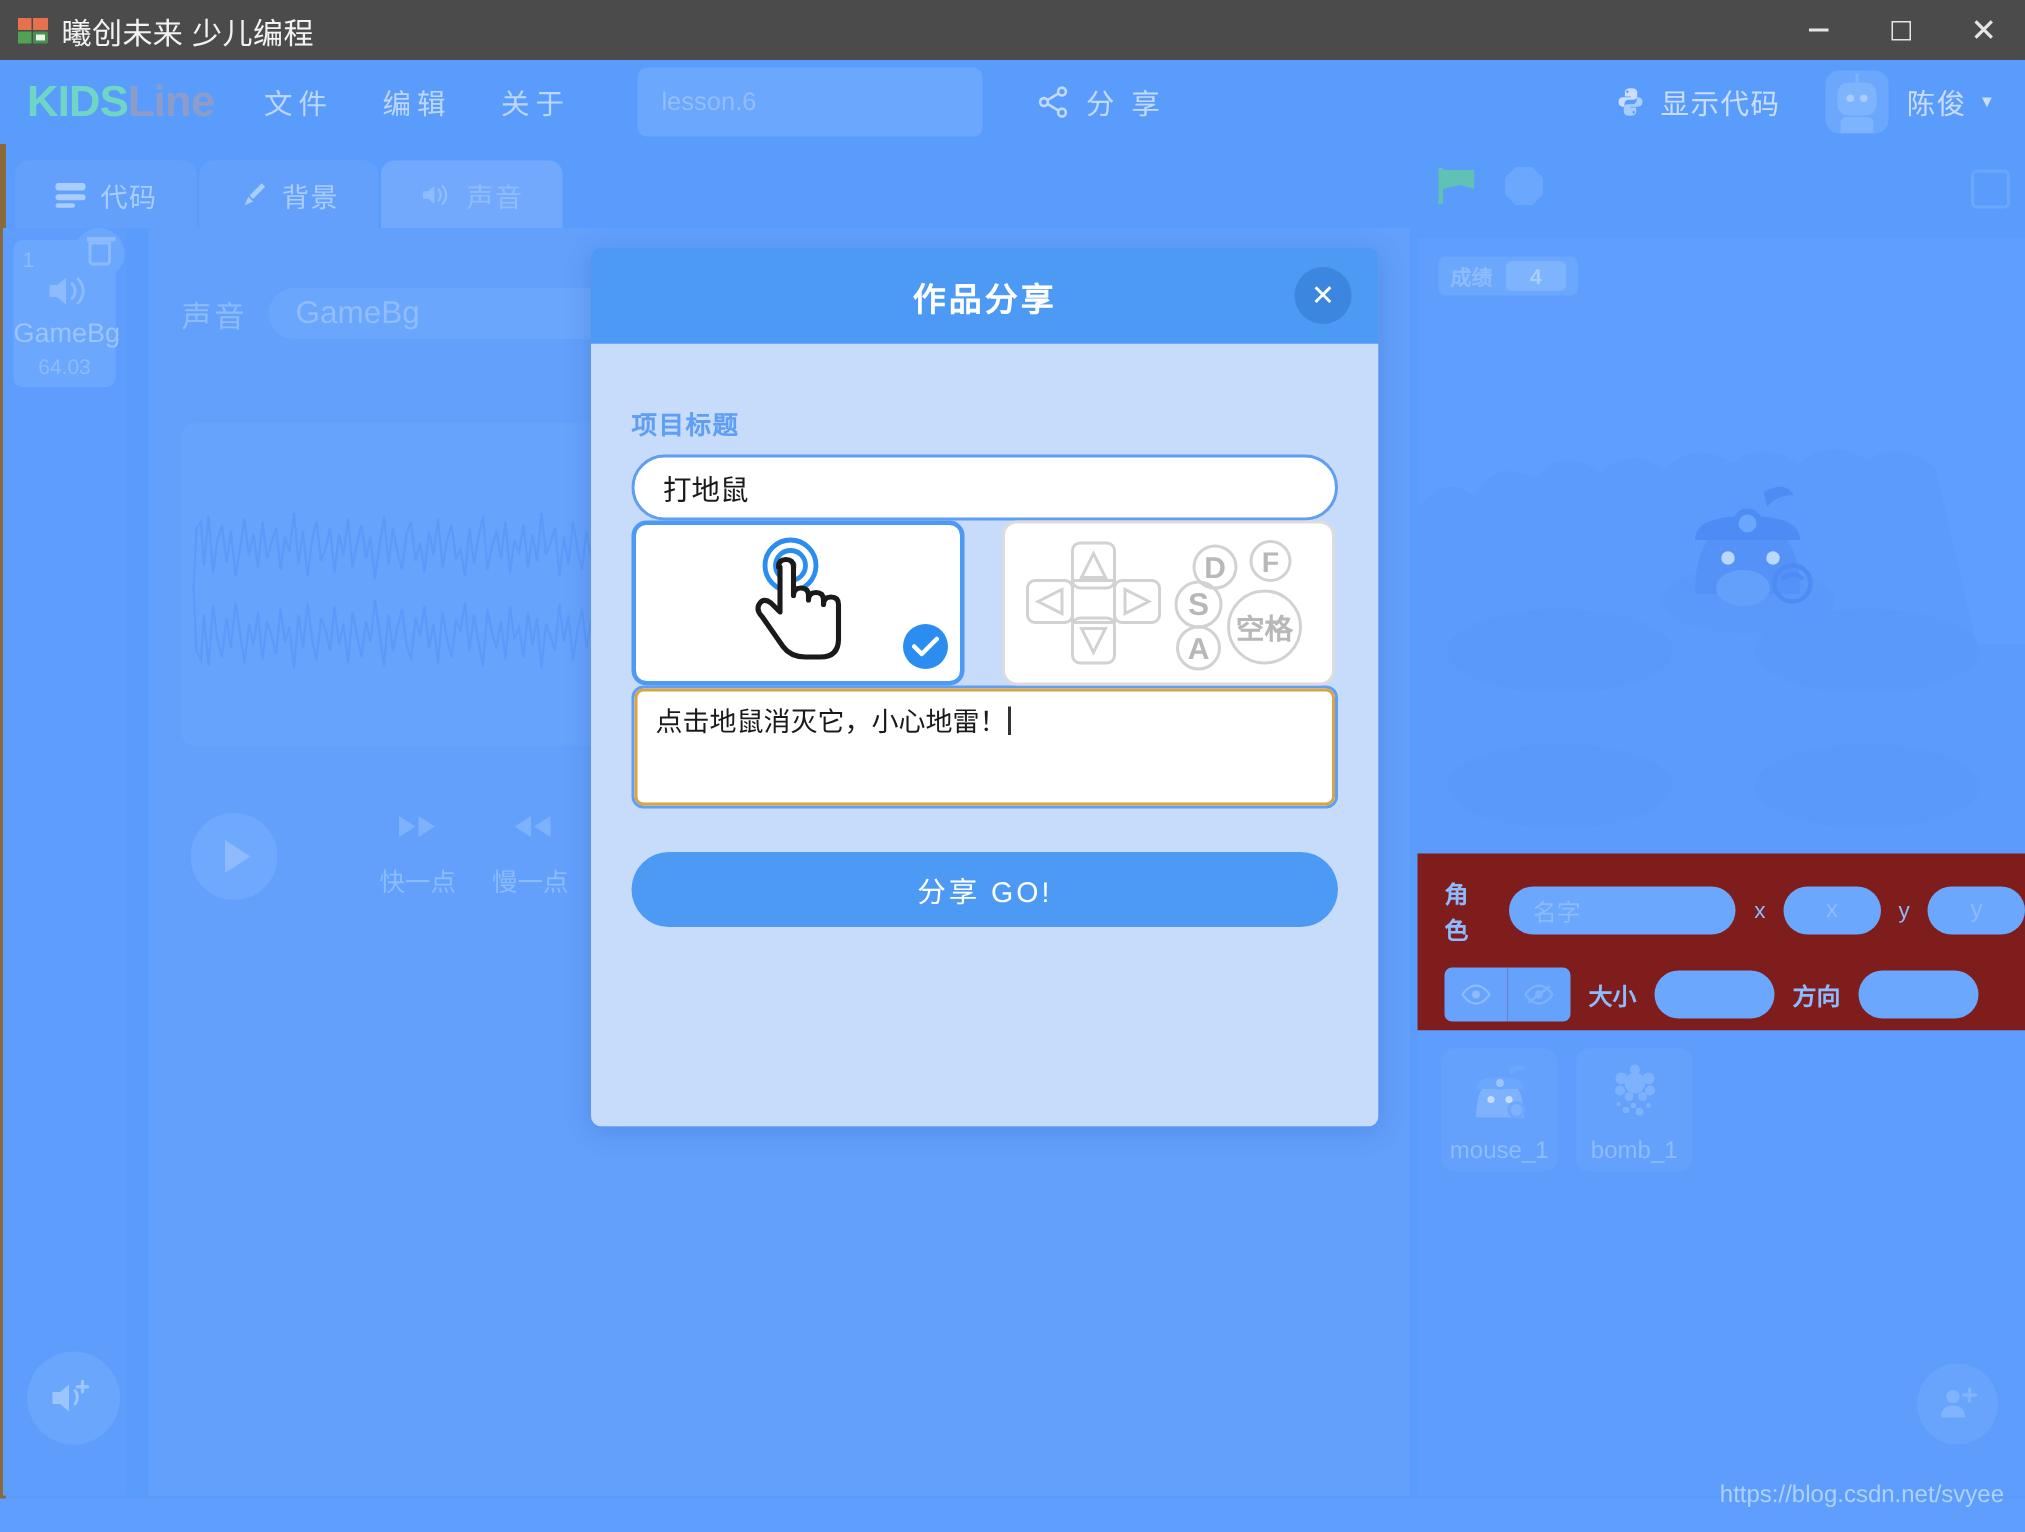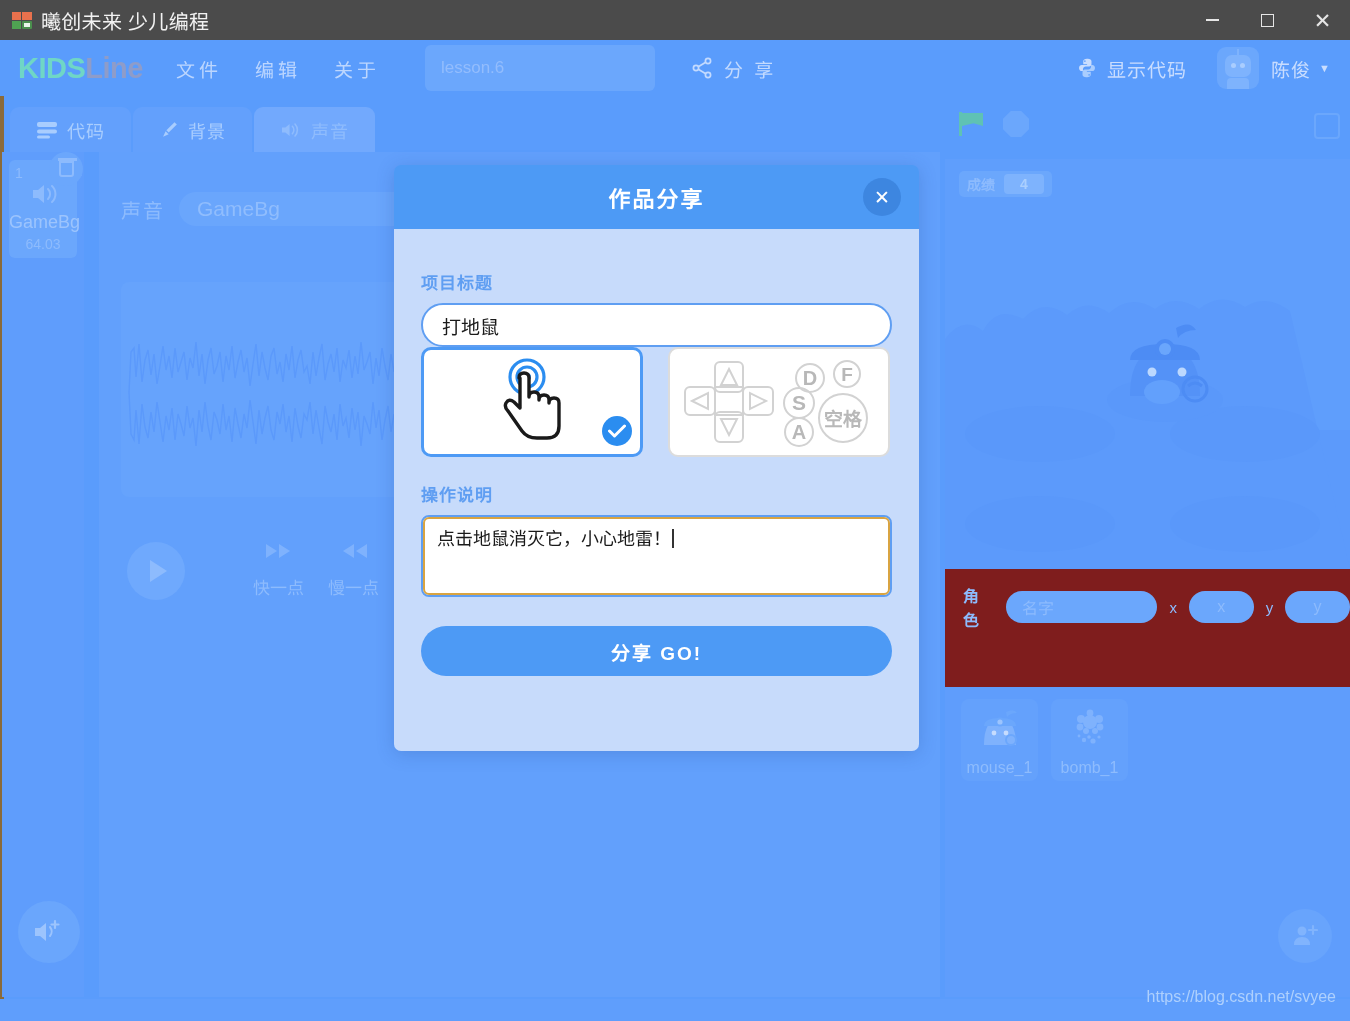--- a/index.html
+++ b/index.html
@@ -338,21 +338,21 @@
     border: 2px solid #5f9ef2; outline: 2px solid #d9a441; outline-offset: -4px;
     border-radius: 8px; padding: 10px 14px;
     color: #1a1a1a; font-size: 18px; line-height: 1.4;
   }
   .caret-bar {
     display: inline-block; width: 1.5px; height: 19px; background: #333;
     vertical-align: -3px; margin-left: 1px;
   }
   .share-go {
     margin-top: 29px; width: 471px; height: 50px; border-radius: 25px;
-    background: #4d9af5; color: #fff; font-size: 19px; font-weight: bold;
+    background: #4d9af5; color: #fff; font-size: 19px; font-weight: normal;
     letter-spacing: 2px;
     display: flex; align-items: center; justify-content: center;
   }
 
   
   .watermark {
     position: absolute; right: 14px; bottom: 15px;
     color: #aed0fd; font-size: 16px;
   }
   .bottom-strip {
@@ -566,20 +566,41 @@
       </svg>
     </div>
     <div class="sprite-info">
       <div class="si-row1">
         <span class="si-lbl">角色</span>
         <span class="pill name">名字</span>
         <span class="si-lbl plain">x</span>
         <span class="pill xy">x</span>
         <span class="si-lbl plain">y</span>
         <span class="pill xy">y</span>
+      </div>
+      <div class="si-row2">
+        <span class="eyes-group">
+          <span class="eye-btn">
+            <svg width="20" height="14" viewBox="0 0 20 14">
+                <path d="M10 1C4.5 1 1 7 1 7s3.5 6 9 6 9-6 9-6-3.5-6-9-6z" fill="none" stroke="#8dbbfd" stroke-width="1.5"></path>
+                <circle cx="10" cy="7" r="2.6" fill="#8dbbfd"></circle>
+              </svg>
+          </span>
+          <span class="eye-btn">
+            <svg width="20" height="14" viewBox="0 0 20 14">
+                <path d="M10 1C4.5 1 1 7 1 7s3.5 6 9 6 9-6 9-6-3.5-6-9-6z" fill="none" stroke="#7fb2fd" stroke-width="1.5"></path>
+                <circle cx="10" cy="7" r="2.6" fill="#7fb2fd"></circle>
+                <line x1="3" y1="12.5" x2="17" y2="1.5" stroke="#7fb2fd" stroke-width="1.7"></line>
+              </svg>
+          </span>
+        </span>
+        <span class="si-lbl">大小</span>
+        <span class="pill blank"></span>
+        <span class="si-lbl">方向</span>
+        <span class="pill blank"></span>
       </div>
     </div>
     <div class="sprite-tray">
       <div class="sprite-card">
         <svg class="thumb" viewBox="0 0 44 42">
           <path d="M6 36 q0-26 16-26 q16 0 16 26 z" fill="#7fb2fd"></path>
           <path d="M6 17 q0-8 16-8 q16 0 16 8 z" fill="#6ba7fc"></path>
           <circle cx="16" cy="24" r="2.4" fill="#c6dcfe"></circle>
           <circle cx="28" cy="24" r="2.4" fill="#c6dcfe"></circle>
           <circle cx="22" cy="13" r="4.5" fill="#6ba7fc"></circle>
@@ -667,20 +688,19 @@
               <text x="120" y="54" font-size="21">S</text>
               <text x="131" y="29" font-size="20">D</text>
               <text x="168" y="25" font-size="19">F</text>
               <text x="120" y="83" font-size="20">A</text>
               <text x="164" y="70" font-size="19">空格</text>
             </g>
           </svg>
         </div>
       </div>
 
-      <div class="field-label desc-label">操作说明</div>
       <div class="desc-box"><span>点击地鼠消灭它，小心地雷！</span><span class="caret-bar"></span></div>
 
       <div class="share-go">分享 GO!</div>
     </div>
   </div>
 
 </div>
 
 </body></html>

